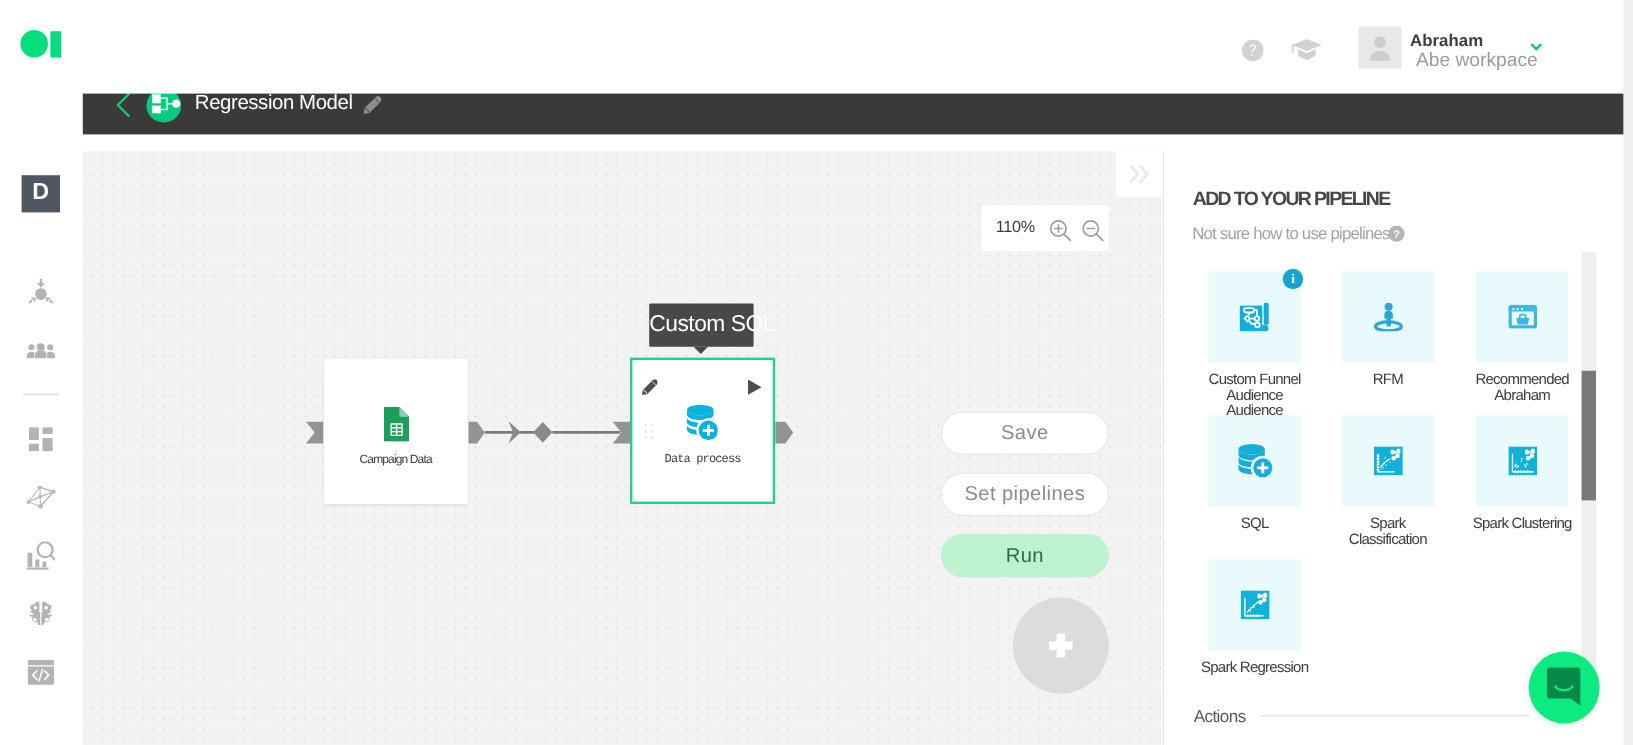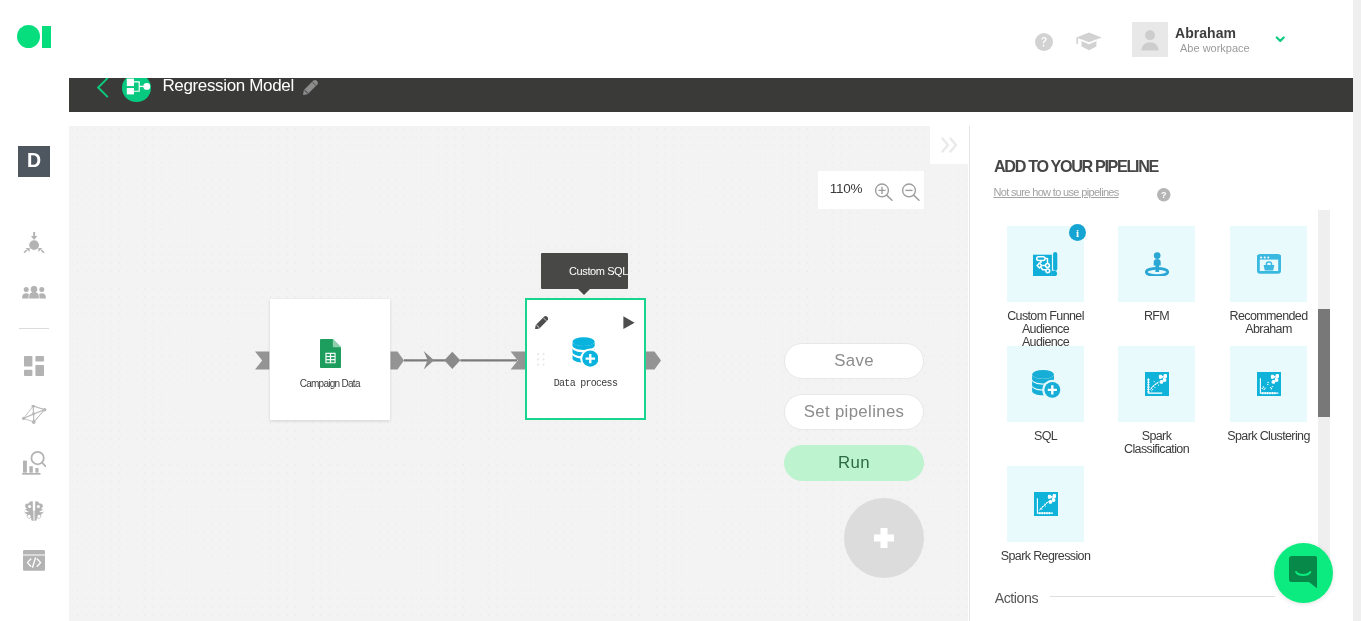--- a/index.html
+++ b/index.html
@@ -11,21 +11,21 @@
   .topbar { position:absolute; left:0; top:0; width:1361px; height:78px; background:#fff; z-index:30; }
   .logo { position:absolute; left:17px; top:25px; width:34px; height:24px; }
   .logo .dot { position:absolute; left:0; top:0px; width:23px; height:23px; border-radius:50%; background:#06DE7E; }
   .logo .bar { position:absolute; left:25.3px; top:0.6px; width:8.4px; height:22px; background:#06DE7E; }
 
   .help-icon { position:absolute; left:1035px; top:33px; width:18px; height:18px; cursor:pointer; }
   .cap-icon  { position:absolute; left:1076px; top:32px; width:26px; height:19px; cursor:pointer; }
   .user-box  { position:absolute; left:1132px; top:22px; width:170px; height:35px; cursor:pointer;}
   .avatar    { position:absolute; left:0; top:0; width:36px; height:35px; background:#e8e8e8; }
   .user-name { position:absolute; left:43px; top:3px; font-size:14px; font-weight:bold; color:#3e3e3e; letter-spacing:0.05px;}
-  .user-ws   { position:absolute; left:48px; top:20px; font-size:11px; color:#9b9b9b; }
+  .user-ws   { position:absolute; left:48px; top:20px; font-size:16px; color:#9b9b9b; }
   .user-caret{ position:absolute; left:1275.3px; top:36.3px; width:10.5px; height:6.6px; cursor:pointer;}
 
   
   .rail { position:absolute; left:0; top:78px; width:68px; height:543px; background:#fff; z-index:25;}
   .rail-item { position:absolute; left:0; width:68px; height:40px; display:flex; align-items:center; justify-content:center; cursor:pointer;}
   .rail-active { width:32px; height:31px; background:#4e565f; display:flex; align-items:center; justify-content:center;
      color:#fff; font-size:19.5px; font-weight:bold; font-family:"Liberation Sans", sans-serif; line-height:1;}
   .rail-sep { position:absolute; left:19px; width:30px; height:1px; background:#dbdbdb; }
 
   
@@ -41,35 +41,35 @@
      background-image: radial-gradient(#e3e3e3 0.85px, transparent 0.85px);
      background-size: 8.4px 8.4px; background-position: 12.7px 15.5px; }
   .collapse-btn { position:absolute; left:930px; top:125.5px; width:39px; height:38.7px; background:#fff; z-index:22;
       display:flex; align-items:center; justify-content:center; cursor:pointer;}
 
   
   .node { position:absolute; background:#fff; box-shadow:0 1px 3px rgba(0,0,0,0.14); }
   .node-label { position:absolute; left:0; width:100%; text-align:center; font-size:10px; color:#3c3c3c; letter-spacing:-0.72px;}
   .conn { position:absolute; }
 
-  .tooltip { position:absolute; width:87px; height:36.2px; background:#484847; color:#fff; font-size:11px;
+  .tooltip { position:absolute; width:87px; height:36.2px; background:#484847; color:#fff; font-size:19px;
      letter-spacing:-0.4px; line-height:36px; text-align:right; border-radius:1px; white-space:nowrap; z-index:8;}
   .tooltip:after { content:""; position:absolute; left:50%; margin-left:-6.4px; bottom:-6.5px;
      border-left:6.4px solid transparent; border-right:6.4px solid transparent; border-top:6.7px solid #484847; }
 
   .btn { position:absolute; left:784px; width:140px; height:36px; border-radius:18px; background:#fff;
       border:1px solid #e8e8e8; font-size:16.8px; color:#8c8c8c; letter-spacing:0.35px; display:flex; align-items:center; justify-content:center; cursor:pointer;}
   .btn-run { background:#bdf3ce; border:1px solid #bdf3ce; color:#2c6b44; }
   .plus-fab { position:absolute; left:843.9px; top:497.7px; width:80.5px; height:80.5px; border-radius:50%; background:#dcdcdc;
       display:flex; align-items:center; justify-content:center; cursor:pointer;}
 
   
   .rpanel { position:absolute; left:969px; top:125.5px; width:384px; height:495.5px; background:#fff; border-left:1px solid #e4e4e4; z-index:10;}
   .rp-title { position:absolute; left:24px; top:31.5px; font-size:16.2px; font-weight:bold; color:#464646; letter-spacing:-1.35px;}
-  .rp-sub { position:absolute; left:23.5px; top:60.5px; font-size:11px; color:#a2a2a2; letter-spacing:-0.66px;text-decoration:underline;}
+  .rp-sub { position:absolute; left:23.5px; top:60.5px; font-size:14px; color:#a2a2a2; letter-spacing:-0.66px;}
   .rp-subq { position:absolute; left:187px; top:62.5px; width:13.5px; height:13.5px; cursor:pointer;}
   .cards { position:absolute; left:37px; top:100.5px; width:302px; }
   .card { position:absolute; width:77px; cursor:pointer;}
   .card-tile { width:77px; height:76px; background:#e9fafd; display:flex; align-items:center; justify-content:center; position:relative;}
   .card-label { position:absolute; left:-9px; top:84px; width:95px; text-align:center; font-size:12.5px; color:#3c3c3c; line-height:12.9px; letter-spacing:-0.62px;}
   .badge-i { position:absolute; right:-2px; top:-2px; width:17px; height:17px; border-radius:50%; background:#16a5d2;
       color:#fff; font-size:11px; font-weight:bold; display:flex; align-items:center; justify-content:center; font-family:"Liberation Serif",serif;}
   .actions-row { position:absolute; left:24.7px; top:464.5px; width:306px; height:14px; }
   .actions-label { position:absolute; left:0; top:0; font-size:14.2px; color:#575757; letter-spacing:-0.45px;}
   .actions-line { position:absolute; left:55.2px; top:6.1px; width:225px; height:1px; background:#dedede;}

